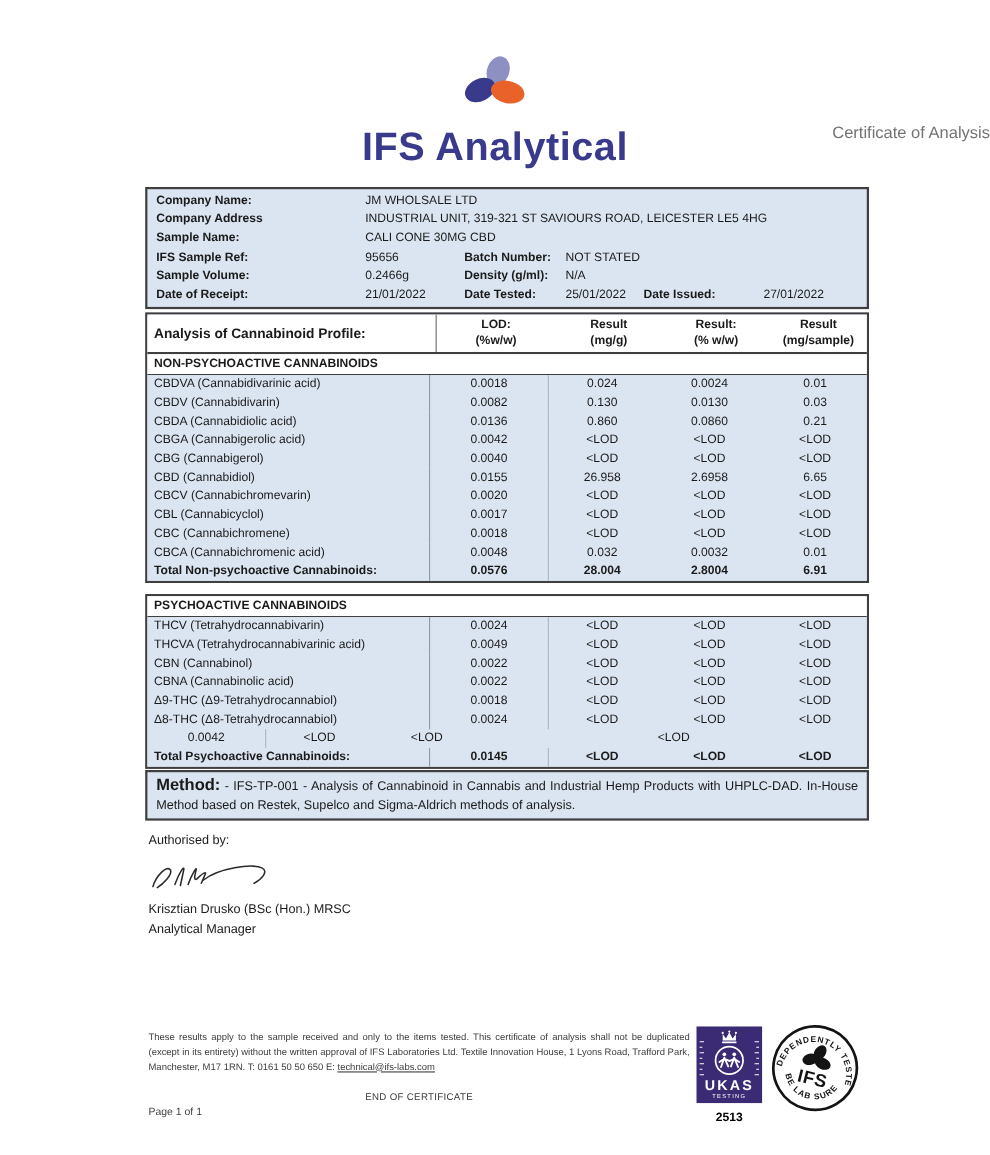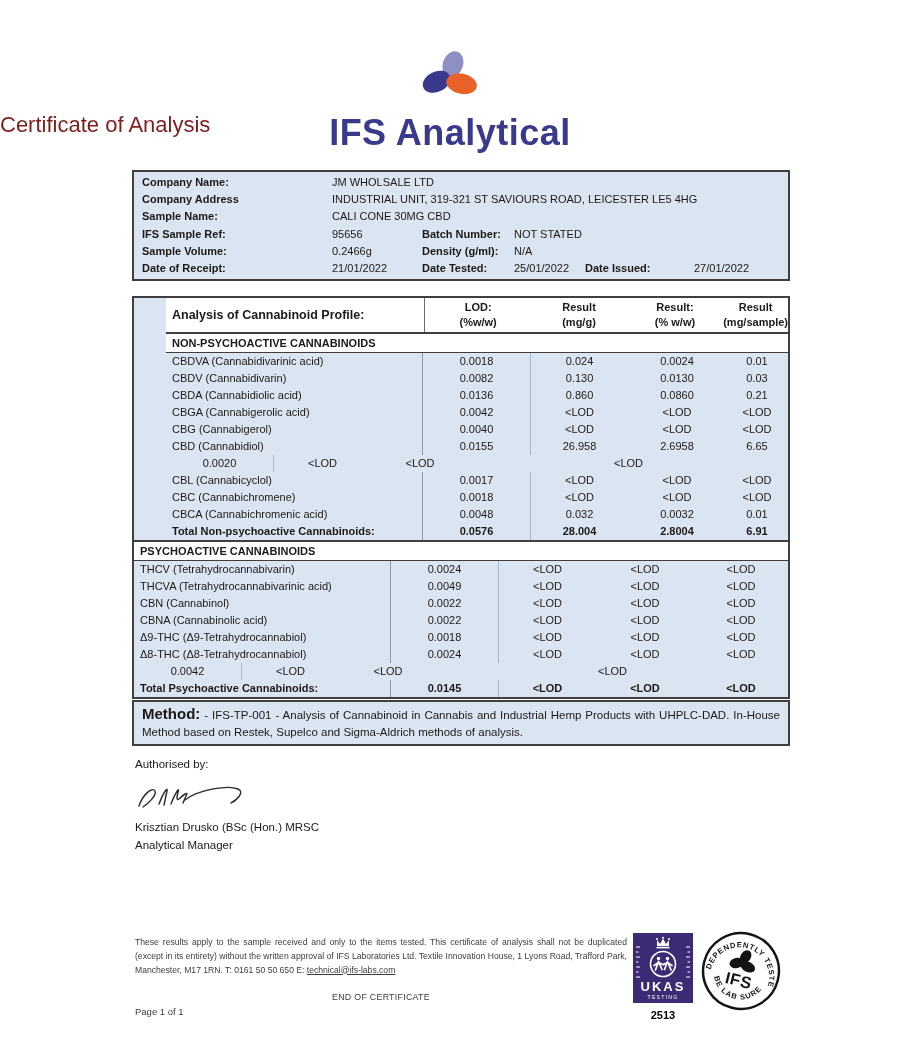--- a/index.html
+++ b/index.html
@@ -12,33 +12,33 @@
     --ink:#1a1a1a;
   }
   *{margin:0;padding:0;box-sizing:border-box;}
   html,body{background:#fff;}
   body{font-family:"Liberation Sans",sans-serif;color:var(--ink);}
   .page{position:relative;width:900px;height:1050px;background:#fff;margin:0 auto;overflow:hidden;}
 
   
   .brand-row{position:absolute;top:48px;left:0;width:100%;display:flex;justify-content:center;align-items:center;gap:10px;flex-direction:column;}
   .brand-text{font-size:36px;font-weight:bold;color:var(--brand-navy);letter-spacing:.5px;}
-  .doc-title{position:absolute;top:112px;left:0;width:100%;text-align:left;font-size:22px;color:#7f1d1d;}
+  .doc-title{position:absolute;top:112px;left:0;width:100%;text-align:right;font-size:15px;color:#737373;}
 
   
   .info-table{position:absolute;left:132px;top:170px;width:658px;background:var(--table-blue);
     border:2px solid var(--border-dark);padding:2px 0;font-size:11px;}
   .info-row{display:flex;line-height:17.2px;padding-left:8px;padding-right:20px;}
   .info-row .lab{font-weight:bold;}
   .w-l1{width:190px;} .w-v1{width:90px;} .w-l2{width:92px;} .w-v2{width:71px;} .w-l3{width:109px;}
   .flex1{flex:1;}
 
   
   .a-table{position:absolute;left:132px;width:658px;border:2px solid var(--border-dark);font-size:11px;background:var(--table-blue);}
-  .a-table.np{top:296px;padding-left:32px;} .a-table.py{top:540px;}
+  .a-table.np{top:284px;} .a-table.py{top:540px;}
   .a-head{display:flex;background:#fff;border-bottom:2px solid var(--border-dark);}
   .a-head-title{width:263px;display:flex;align-items:center;padding-left:6px;font-weight:bold;font-size:12.5px;border-right:1px solid #6b6b6b;}
   .a-col{text-align:center;font-weight:bold;line-height:15px;padding:2px 0;}
   .cw1{width:108px;} .cw2{width:97px;} .cw3{width:98px;} .cw4{flex:1;}
   .a-section{background:#fff;font-weight:bold;line-height:17px;padding:1px 6px 0 6px;border-bottom:1px solid var(--border-dark);}
   .a-row{display:flex;line-height:17px;background:var(--table-blue);}
   .a-row .nm{width:257px;padding-left:6px;border-right:1px solid #8d99ab;overflow:hidden;white-space:nowrap;}
   .a-row .num{text-align:center;}
   .a-row .num.cw1{width:108px;border-right:1px solid #a9b6c9;}
   .a-row.total{font-weight:bold;}
@@ -178,20 +178,21 @@
 
         <div class="a-row">
           <span class="nm">CBD (Cannabidiol)</span>
           <span class="num cw1">0.0155</span>
           <span class="num cw2">26.958</span>
           <span class="num cw3">2.6958</span>
           <span class="num cw4">6.65</span>
         </div>
 
         <div class="a-row">
+          <span class="nm">CBCV (Cannabichromevarin)</span>
           <span class="num cw1">0.0020</span>
           <span class="num cw2">&lt;LOD</span>
           <span class="num cw3">&lt;LOD</span>
           <span class="num cw4">&lt;LOD</span>
         </div>
 
         <div class="a-row">
           <span class="nm">CBL (Cannabicyclol)</span>
           <span class="num cw1">0.0017</span>
           <span class="num cw2">&lt;LOD</span>

